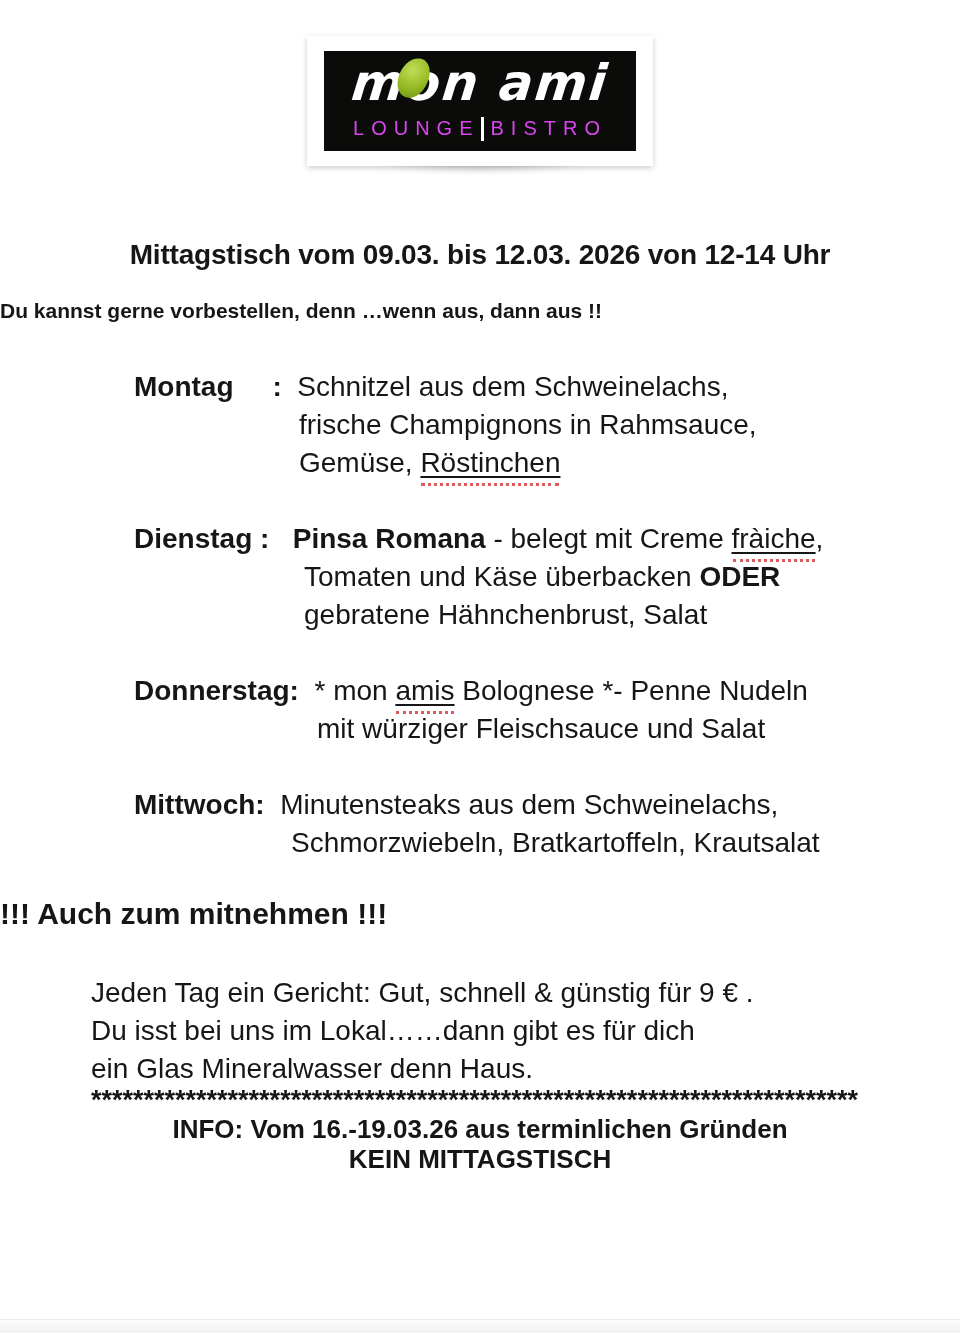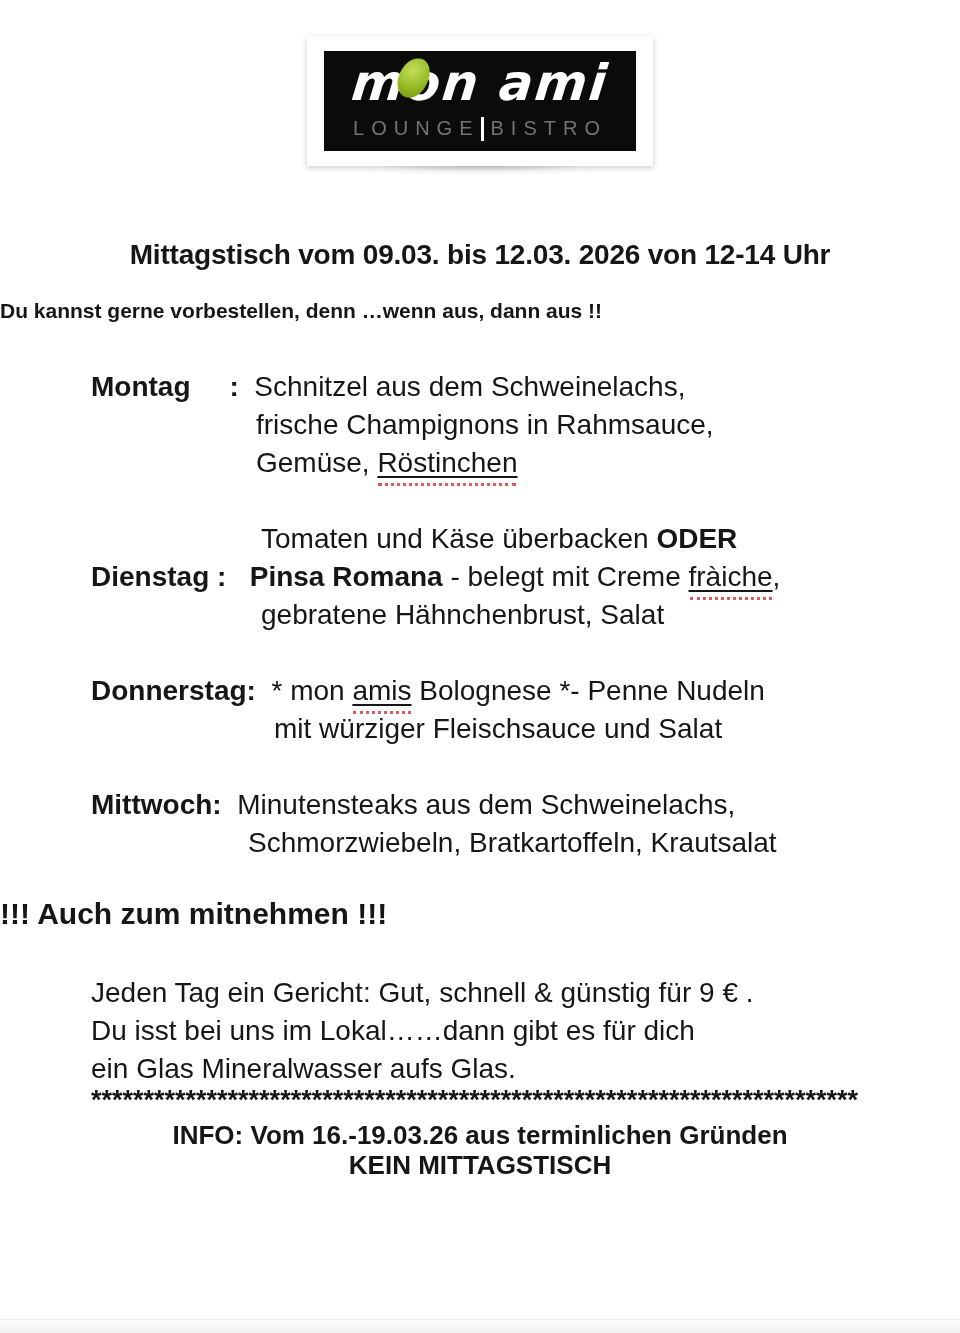--- a/index.html
+++ b/index.html
@@ -48,21 +48,21 @@
   .olive {
     position: absolute;
     left: 46px; top: 0px;
     width: 30px; height: 40px;
     border-radius: 52% 48% 50% 50%;
     background: radial-gradient(circle at 38% 32%, #c3dd5a, #94ba22 55%, #6f9213 95%);
     transform: rotate(16deg);
   }
   .logo-tagline {
     display: flex; align-items: center;
-    color: #737373;
+    color: #d946ef;
     font-size: 20px;
     letter-spacing: 7px;
     margin-top: 9px;
     font-weight: normal;
   }
   .tag-bar { width: 3px; height: 24px; background: #ffffff; margin: 0 7px 0 1px; }
   
   .title {
     margin-top: 72px;
     text-align: center;
@@ -71,21 +71,21 @@
     letter-spacing: -0.2px;
     line-height: 34px;
   }
   .subtitle {
     margin-top: 26px;
     font-size: 21px;
     font-weight: bold;
     line-height: 26px;
   }
   
-  .menu { margin-top: 44px; padding-left: 91px; padding-right: 40px; font-size: 28px; line-height: 38px; }
+  .menu { margin-top: 44px; padding-left: 91px; padding-right: 40px; font-size: 28px; line-height: 38px; margin-left: 43px; }
   .day-block + .day-block { margin-top: 38px; }
   .menu-line { white-space: pre; }
   .b { font-weight: bold; }
   .miss {
     position: relative;
     text-decoration: underline;
     text-decoration-thickness: 2px;
     text-underline-offset: 4px;
   }
   .miss::after {
@@ -104,21 +104,21 @@
   .offer { margin-top: 40px; padding-left: 91px; font-size: 28px; line-height: 38px; }
   .divider-line {
     padding-left: 91px;
     font-size: 27px;
     font-weight: bold;
     line-height: 24px;
     letter-spacing: 0px;
     white-space: nowrap;
   }
   .info {
-    margin-top: 8px;
+    margin-top: 2px;
     text-align: center;
     font-size: 26px;
     font-weight: bold;
     line-height: 30px;
   }
   .photo-edge {
     position: absolute;
     left: 0; right: 0; bottom: 0;
     height: 13px;
     background: linear-gradient(#fdfdfd, #f1f1f3);
@@ -150,40 +150,40 @@
   <div class="title">Mittagstisch vom 09.03. bis 12.03. 2026 von 12-14 Uhr</div>
   <div class="subtitle">Du kannst gerne vorbestellen, denn …wenn aus, dann aus !!</div>
 
   <div class="menu" id="menu-days">
       <div class="day-block">
         <div class="menu-line"><span class="b">Montag     :  </span><span>Schnitzel aus dem Schweinelachs,</span></div>
         <div class="menu-line" style="padding-left: 165px;"><span>frische Champignons in Rahmsauce,</span></div>
         <div class="menu-line" style="padding-left: 165px;"><span>Gemüse, </span><span class="miss">Röstinchen</span></div>
       </div>
       <div class="day-block">
+        <div class="menu-line"><span class="b">Dienstag :   </span><span class="b">Pinsa Romana</span><span> - belegt mit Creme </span><span class="miss">fràiche</span><span>,</span></div>
         <div class="menu-line" style="padding-left: 170px;"><span>Tomaten und Käse überbacken </span><span class="b">ODER</span></div>
-        <div class="menu-line"><span class="b">Dienstag :   </span><span class="b">Pinsa Romana</span><span> - belegt mit Creme </span><span class="miss">fràiche</span><span>,</span></div>
         <div class="menu-line" style="padding-left: 170px;"><span>gebratene Hähnchenbrust, Salat</span></div>
       </div>
       <div class="day-block">
         <div class="menu-line"><span class="b">Donnerstag:</span><span>  * mon </span><span class="miss">amis</span><span> Bolognese *- Penne Nudeln</span></div>
         <div class="menu-line" style="padding-left: 183px;"><span>mit würziger Fleischsauce und Salat</span></div>
       </div>
       <div class="day-block">
         <div class="menu-line"><span class="b">Mittwoch:</span><span>  Minutensteaks aus dem Schweinelachs,</span></div>
         <div class="menu-line" style="padding-left: 157px;"><span>Schmorzwiebeln, Bratkartoffeln, Krautsalat</span></div>
       </div>
     </div>
 
   <div class="takeaway">!!! Auch zum mitnehmen !!!</div>
 
   <div class="offer">
     <div>Jeden Tag ein Gericht: Gut, schnell &amp; günstig für 9 € .</div>
     <div>Du isst bei uns im Lokal……dann gibt es für dich</div>
-    <div>ein Glas Mineralwasser aufs Glas.</div>
+    <div>ein Glas Mineralwasser denn Haus.</div>
   </div>
 
   <div class="divider-line">*************************************************************************</div>
 
   <div class="info">
     <div>INFO: Vom 16.-19.03.26 aus terminlichen Gründen</div>
     <div>KEIN MITTAGSTISCH</div>
   </div>
 
   <div class="photo-edge"></div>

